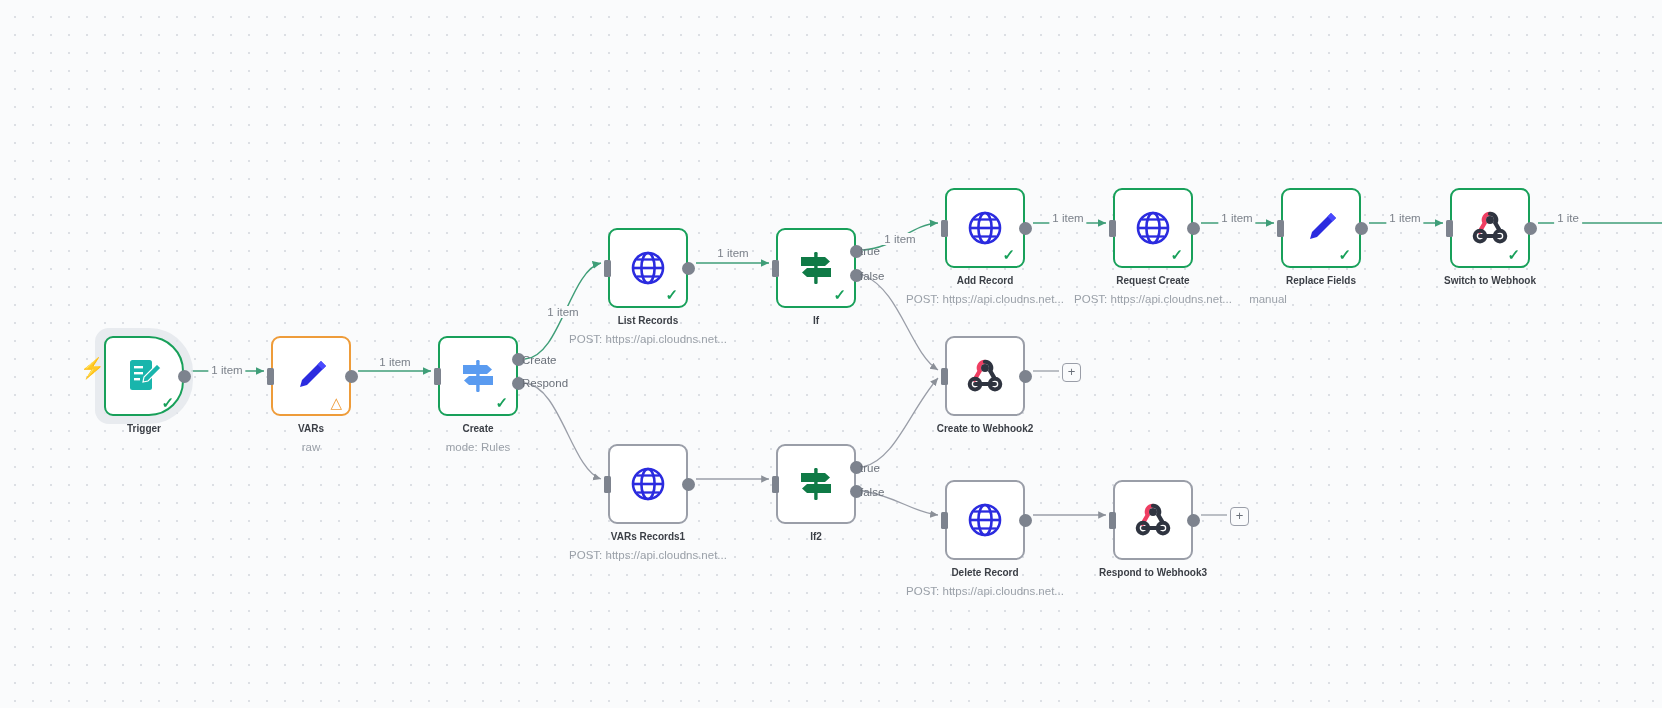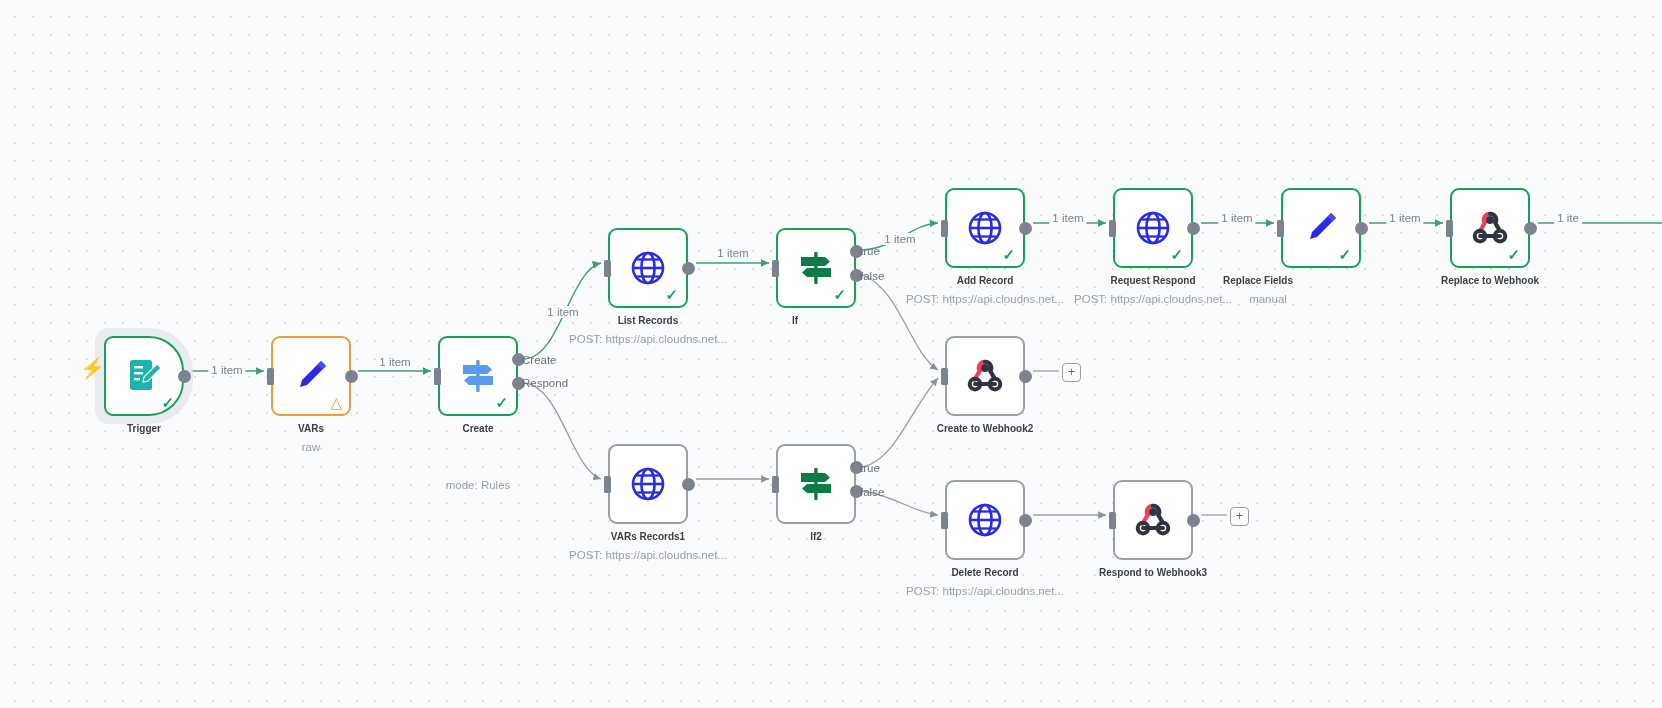--- a/index.html
+++ b/index.html
@@ -192,21 +192,21 @@
         <path d="M5 9 h24 l5 4.5 -5 4.5 h-24 z" fill="#5a9bf0"></path>
         <path d="M35 20 h-24 l-5 4.5 5 4.5 h24 z" fill="#5a9bf0"></path>
       </svg>
       </span>
       <span class="tick">✓</span>
     </div>
     <div class="port-in" style="left: 434px; top: 367.5px;"></div>
     <div class="port-out" style="left: 512px; top: 353px;"></div>
     <div class="port-out" style="left: 512px; top: 377px;"></div>
     <div class="nlabel" style="left: 478px; top: 423px;">Create</div>
-    <div class="nsub" style="left: 478px; top: 441px; margin-top: 38px;">mode: Rules</div>
+    <div class="nsub" style="left: 478px; top: 441px;">mode: Rules</div>
     <div class="node ok" style="left: 608px; top: 228px;">
       <span>
         <svg class="icon" width="40" height="40" viewBox="0 0 40 40">
         <circle cx="20" cy="20" r="15" fill="none" stroke="#2b2bdf" stroke-width="2.6"></circle>
         <ellipse cx="20" cy="20" rx="6.6" ry="15" fill="none" stroke="#2b2bdf" stroke-width="2.6"></ellipse>
         <line x1="5" y1="20" x2="35" y2="20" stroke="#2b2bdf" stroke-width="2.6"></line>
         <path d="M8.5 11.5 h23" stroke="#2b2bdf" stroke-width="2.3" fill="none"></path>
         <path d="M8.5 28.5 h23" stroke="#2b2bdf" stroke-width="2.3" fill="none"></path>
       </svg>
       </span>
@@ -222,21 +222,21 @@
         <rect x="18.2" y="4" width="3.4" height="32" rx="1.2" fill="#0f7a46"></rect>
         <path d="M5 9 h24 l5 4.5 -5 4.5 h-24 z" fill="#0f7a46"></path>
         <path d="M35 20 h-24 l-5 4.5 5 4.5 h24 z" fill="#0f7a46"></path>
       </svg>
       </span>
       <span class="tick">✓</span>
     </div>
     <div class="port-in" style="left: 772px; top: 259.5px;"></div>
     <div class="port-out" style="left: 850px; top: 245px;"></div>
     <div class="port-out" style="left: 850px; top: 269px;"></div>
-    <div class="nlabel" style="left: 795px; top: 315px;">If</div>
+    <div class="nlabel" style="left: 816px; top: 315px;">If</div>
     <div class="node ok" style="left: 945px; top: 188px;">
       <span>
         <svg class="icon" width="40" height="40" viewBox="0 0 40 40">
         <circle cx="20" cy="20" r="15" fill="none" stroke="#2b2bdf" stroke-width="2.6"></circle>
         <ellipse cx="20" cy="20" rx="6.6" ry="15" fill="none" stroke="#2b2bdf" stroke-width="2.6"></ellipse>
         <line x1="5" y1="20" x2="35" y2="20" stroke="#2b2bdf" stroke-width="2.6"></line>
         <path d="M8.5 11.5 h23" stroke="#2b2bdf" stroke-width="2.3" fill="none"></path>
         <path d="M8.5 28.5 h23" stroke="#2b2bdf" stroke-width="2.3" fill="none"></path>
       </svg>
       </span>
@@ -253,51 +253,51 @@
         <ellipse cx="20" cy="20" rx="6.6" ry="15" fill="none" stroke="#2b2bdf" stroke-width="2.6"></ellipse>
         <line x1="5" y1="20" x2="35" y2="20" stroke="#2b2bdf" stroke-width="2.6"></line>
         <path d="M8.5 11.5 h23" stroke="#2b2bdf" stroke-width="2.3" fill="none"></path>
         <path d="M8.5 28.5 h23" stroke="#2b2bdf" stroke-width="2.3" fill="none"></path>
       </svg>
       </span>
       <span class="tick">✓</span>
     </div>
     <div class="port-in" style="left: 1109px; top: 219.5px;"></div>
     <div class="port-out" style="left: 1187px; top: 221.5px;"></div>
-    <div class="nlabel" style="left: 1153px; top: 275px;">Request Respond</div>
+    <div class="nlabel" style="left: 1153px; top: 275px;">Request Create</div>
     <div class="nsub" style="left: 1153px; top: 293px;">POST: https://api.cloudns.net...</div>
     <div class="node ok" style="left: 1281px; top: 188px;">
       <span>
         <svg class="icon" width="40" height="40" viewBox="0 0 40 40">
         <path d="M30 5 l5 5 -19 19 -7 2 2 -7 z" fill="#2b2bdf"></path>
         <path d="M30 5 l5 5 -3.5 3.5 -5 -5 z" fill="#4a4aff"></path>
       </svg>
       </span>
       <span class="tick">✓</span>
     </div>
     <div class="port-in" style="left: 1277px; top: 219.5px;"></div>
     <div class="port-out" style="left: 1355px; top: 221.5px;"></div>
-    <div class="nlabel" style="left: 1258px; top: 275px;">Replace Fields</div>
+    <div class="nlabel" style="left: 1321px; top: 275px;">Replace Fields</div>
     <div class="nsub" style="left: 1268px; top: 293px;">manual</div>
     <div class="node ok" style="left: 1450px; top: 188px;">
       <span>
         <svg class="icon" width="38" height="38" viewBox="0 0 40 40">
         <path d="M20 5 a6.5 6.5 0 0 0 -5.6 9.8 l-5.4 9.2" fill="none" stroke="#ef3e62" stroke-width="4.4" stroke-linecap="round"></path>
         <path d="M20 5 a6.5 6.5 0 0 1 5.6 9.8 l4.0 6.9" fill="none" stroke="#2f3440" stroke-width="4.4" stroke-linecap="round"></path>
         <circle cx="20" cy="11.5" r="4.2" fill="#2f3440"></circle>
         <circle cx="9.5" cy="28.5" r="5.6" fill="none" stroke="#2f3440" stroke-width="4.2"></circle>
         <circle cx="30.5" cy="28.5" r="5.6" fill="none" stroke="#2f3440" stroke-width="4.2"></circle>
         <path d="M9.5 28.5 h21" stroke="#2f3440" stroke-width="4.2" stroke-linecap="round"></path>
       </svg>
       </span>
       <span class="tick">✓</span>
     </div>
     <div class="port-in" style="left: 1446px; top: 219.5px;"></div>
     <div class="port-out" style="left: 1524px; top: 221.5px;"></div>
-    <div class="nlabel" style="left: 1490px; top: 275px;">Replace to Webhook</div>
+    <div class="nlabel" style="left: 1490px; top: 275px;">Switch to Webhook</div>
     <div class="node" style="left: 945px; top: 336px;">
       <span>
         <svg class="icon" width="38" height="38" viewBox="0 0 40 40">
         <path d="M20 5 a6.5 6.5 0 0 0 -5.6 9.8 l-5.4 9.2" fill="none" stroke="#ef3e62" stroke-width="4.4" stroke-linecap="round"></path>
         <path d="M20 5 a6.5 6.5 0 0 1 5.6 9.8 l4.0 6.9" fill="none" stroke="#2f3440" stroke-width="4.4" stroke-linecap="round"></path>
         <circle cx="20" cy="11.5" r="4.2" fill="#2f3440"></circle>
         <circle cx="9.5" cy="28.5" r="5.6" fill="none" stroke="#2f3440" stroke-width="4.2"></circle>
         <circle cx="30.5" cy="28.5" r="5.6" fill="none" stroke="#2f3440" stroke-width="4.2"></circle>
         <path d="M9.5 28.5 h21" stroke="#2f3440" stroke-width="4.2" stroke-linecap="round"></path>
       </svg>

